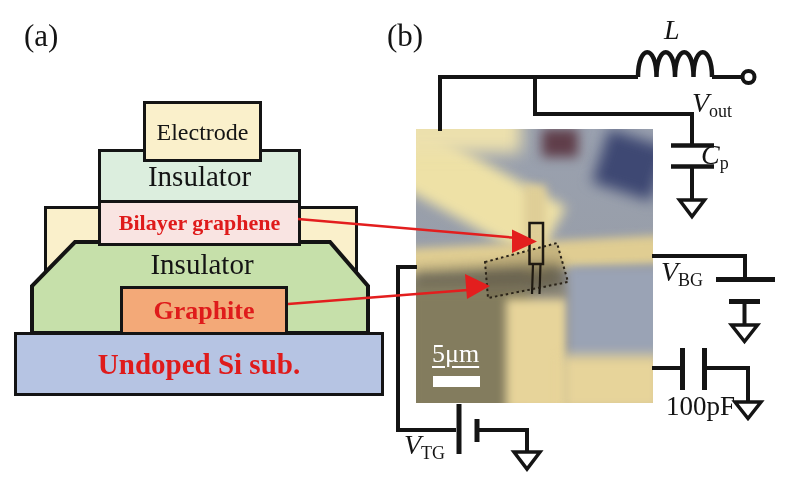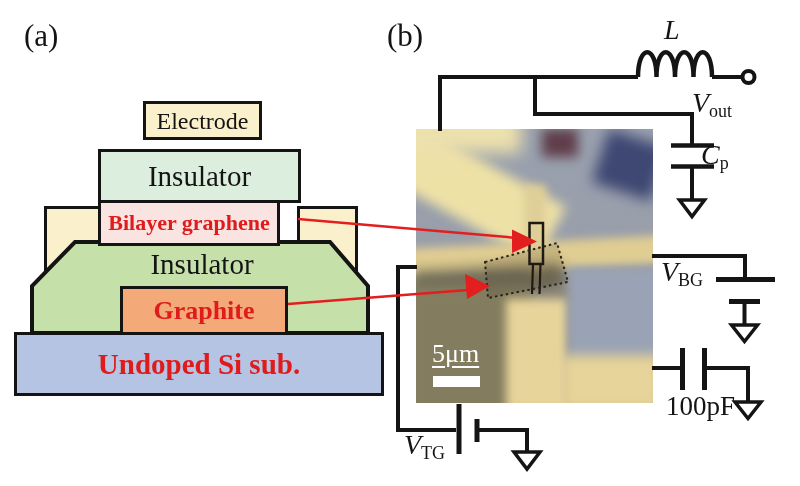--- a/index.html
+++ b/index.html
@@ -3,23 +3,23 @@
 <meta charset="utf-8">
 <style>
   html,body{margin:0;padding:0;background:#fff;}
   #canvas{position:relative;width:800px;height:486px;background:#ffffff;overflow:hidden;
           font-family:"Liberation Serif","DejaVu Serif",serif;}
   .abs{position:absolute;}
   .panel-label{font-size:31px;color:#141414;}
   
   .layer{position:absolute;border:3.5px solid #141414;box-sizing:border-box;
          display:flex;align-items:center;justify-content:center;line-height:1;}
-  .lay-electrode{left:143px;top:101px;width:119px;height:39px;background:#faf0cb;font-size:24px;color:#141414;}
+  .lay-electrode{left:143px;top:101px;width:119px;height:61px;background:#faf0cb;font-size:24px;color:#141414;}
   .lay-ins-top{left:98px;top:149px;width:203px;height:54px;background:#dceede;font-size:29px;color:#141414;}
-  .lay-bilayer{left:98px;top:200px;width:182px;height:46px;background:#f9e4e2;font-size:22px;font-weight:bold;color:#df1b1b;}
+  .lay-bilayer{left:98px;top:200px;width:203px;height:46px;background:#f9e4e2;font-size:22px;font-weight:bold;color:#df1b1b;}
   .lay-tab{background:#faf0cb;border:3.5px solid #141414;position:absolute;box-sizing:border-box;}
   .tab-left{left:44px;top:206px;width:58px;height:74px;}
   .tab-right{left:297px;top:206px;width:61px;height:74px;}
   .lay-graphite{left:120px;top:286px;width:168px;height:49px;background:#f3a978;font-size:26px;font-weight:bold;color:#df1b1b;}
   .lay-substrate{left:14px;top:332px;width:370px;height:64px;background:#b6c4e3;font-size:29px;font-weight:bold;color:#df1b1b;}
   .ins-bottom-label{left:122px;top:248px;width:160px;text-align:center;font-size:29px;color:#141414;}
   
   .clab{position:absolute;font-size:28px;color:#141414;font-style:italic;line-height:1;}
   .clab .sub{font-size:18px;font-style:normal;vertical-align:-5px;letter-spacing:0;}
   .clab-upright{font-style:normal;}

